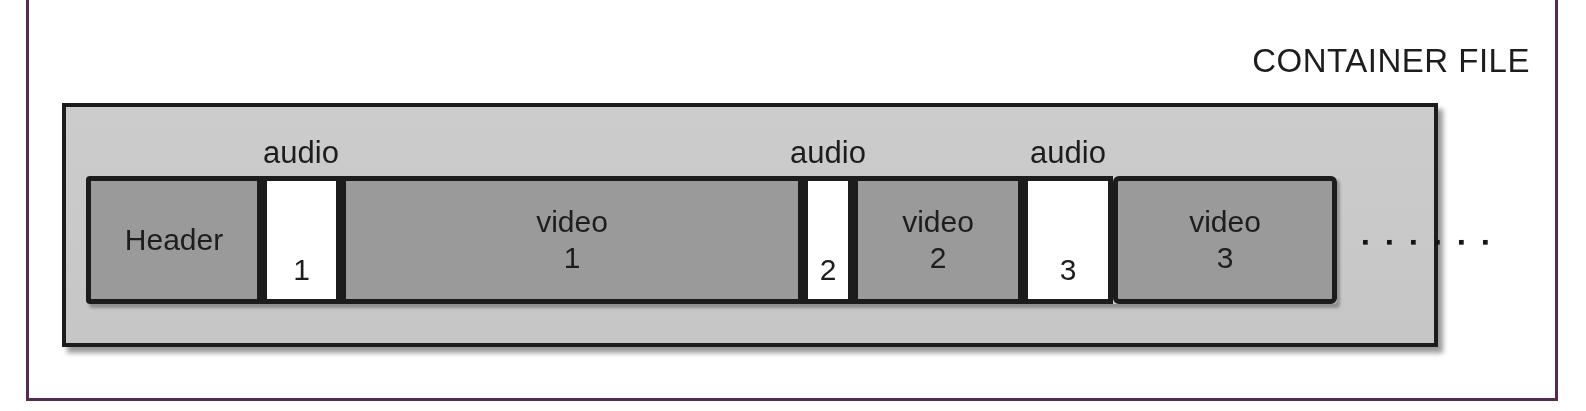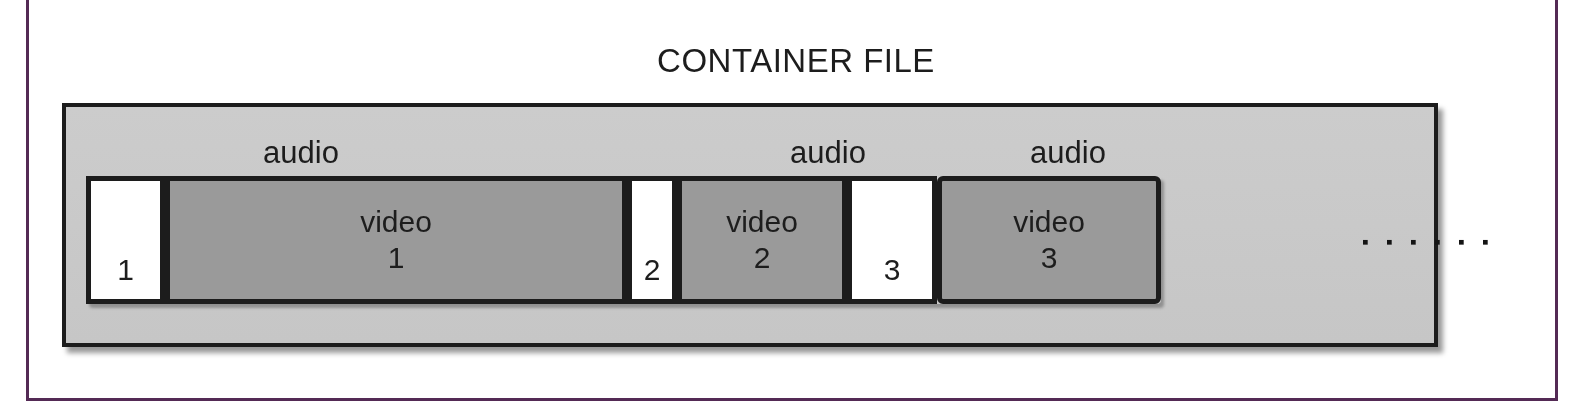--- a/index.html
+++ b/index.html
@@ -15,21 +15,21 @@
     position:absolute;
     left:26px; top:-12px;
     width:1532px; height:413px;
     border:3px solid #542a55;
     background:transparent;
     box-sizing:border-box;
   }
   .figure-title{
     position:absolute;
     left:62px; top:42px; width:1468px;
-    text-align:center;
+    text-align:right;
     font-size:33px;
     letter-spacing:0.5px;
     color:#1d1d1d;
     white-space:nowrap;
   }
   .container-box{
     position:absolute;
     left:62px; top:103px;
     width:1376px; height:244px;
     box-sizing:border-box;
@@ -98,20 +98,23 @@
   <div class="figure-title">CONTAINER FILE</div>
 
   <div class="container-box">
 
     <span class="track-label label-1">audio</span>
     <span class="track-label label-2">audio</span>
     <span class="track-label label-3">audio</span>
 
     <div class="strip">
 
+      <div class="block gray w-header">
+        <span>Header</span>
+      </div>
 
       <div class="block white audio w-a1">
         <span>1</span>
       </div>
 
       <div class="block gray video w-v1">
         <span>video</span>
         <span>1</span>
       </div>
 

